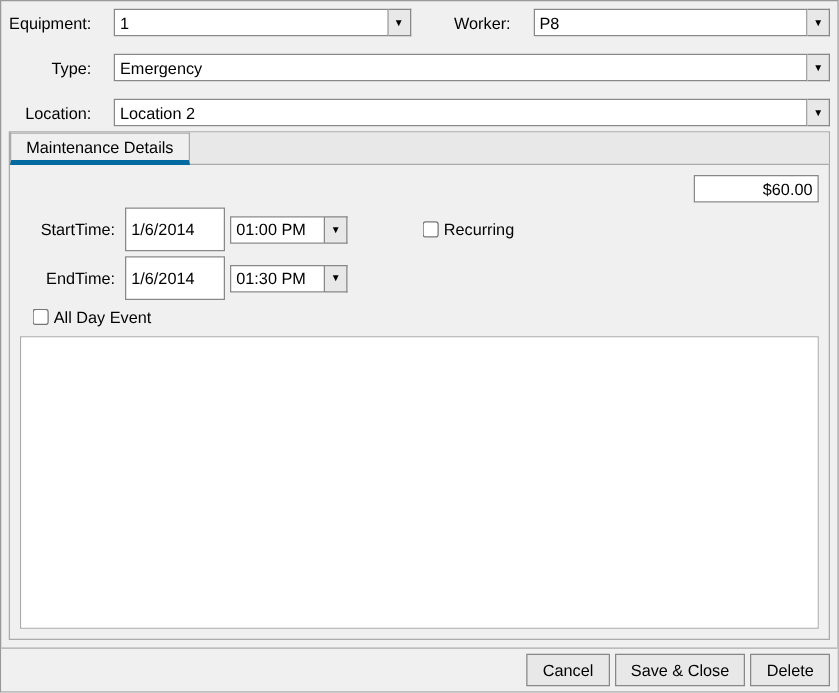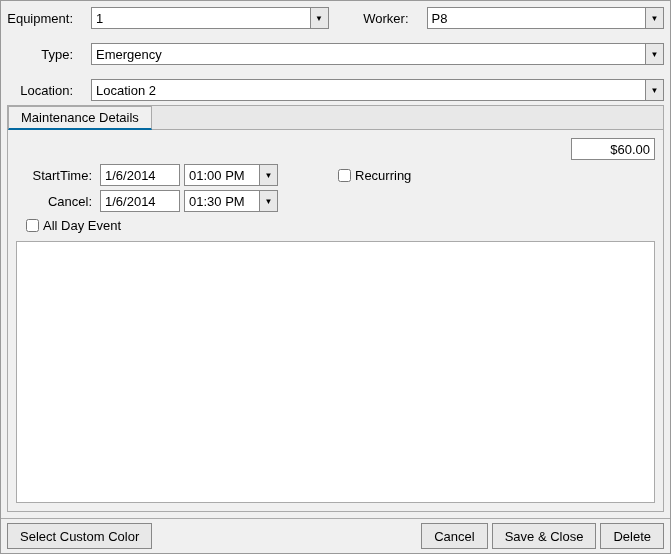--- a/index.html
+++ b/index.html
@@ -109,40 +109,40 @@
       border-bottom: none;
       background: white;
       margin-bottom: -1px;
       cursor: pointer;
       position: relative;
       z-index: 1;
     }
 
     .tab.active {
       background: #f0f0f0;
-      border-bottom: 2px solid #0369a1;
+      border-bottom: 4px solid #0369a1;
     }
 
     .tab-body {
       padding: 8px;
       flex: 1;
       display: flex;
       flex-direction: column;
       gap: 4px;
     }
 
     .maintenance-amount-row {
       display: flex;
       align-items: center;
       justify-content: flex-end;
       gap: 6px;
     }
 
     .amount-input {
-      width: 84px;
+      width: 100px;
       height: 22px;
       border: 1px solid #888;
       background: white;
       padding: 1px 4px;
       text-align: right;
     }
 
     .time-row {
       display: flex;
       align-items: center;
@@ -151,21 +151,21 @@
     }
 
     .time-label {
       width: 70px;
       text-align: right;
       padding-right: 4px;
     }
 
     .date-input {
       width: 80px;
-      height: 22px;
+      height: 35px;
       border: 1px solid #888;
       background: white;
       padding: 1px 4px;
     }
 
     .time-input-wrap {
       display: flex;
       align-items: center;
     }
 
@@ -281,21 +281,21 @@
               <button class="dropdown-btn">▼</button>
             </div>
           </div>
           <div class="recurring-row">
             <input type="checkbox" style="">
             <span>Recurring</span>
           </div>
         </div>
 
         <div class="time-row" style="margin-left:10px;">
-          <span class="time-label">Cancel:</span>
+          <span class="time-label">EndTime:</span>
           <input class="date-input" type="text" value="1/6/2014" style="">
           <div class="time-input-wrap">
             <input class="time-input" type="text" value="01:30 PM" style="">
             <button class="dropdown-btn">▼</button>
           </div>
         </div>
 
         <div class="allday-row">
           <input type="checkbox" style="">
           <span>All Day Event</span>
@@ -304,20 +304,19 @@
         <div class="notes-area">
           <textarea style="width: 100%; height: 100%; border: none; resize: none; background: white; font-size: 13px; padding: 4px;"></textarea>
         </div>
 
       </div>
     </div>
 
   </div>
 
   <div class="bottom-bar">
-    <button class="btn btn-custom-color">Select Custom Color</button>
     <div class="spacer"></div>
     <button class="btn">Cancel</button>
     <button class="btn">Save &amp; Close</button>
     <button class="btn">Delete</button>
   </div>
 
 </div>
 
 </body></html>

